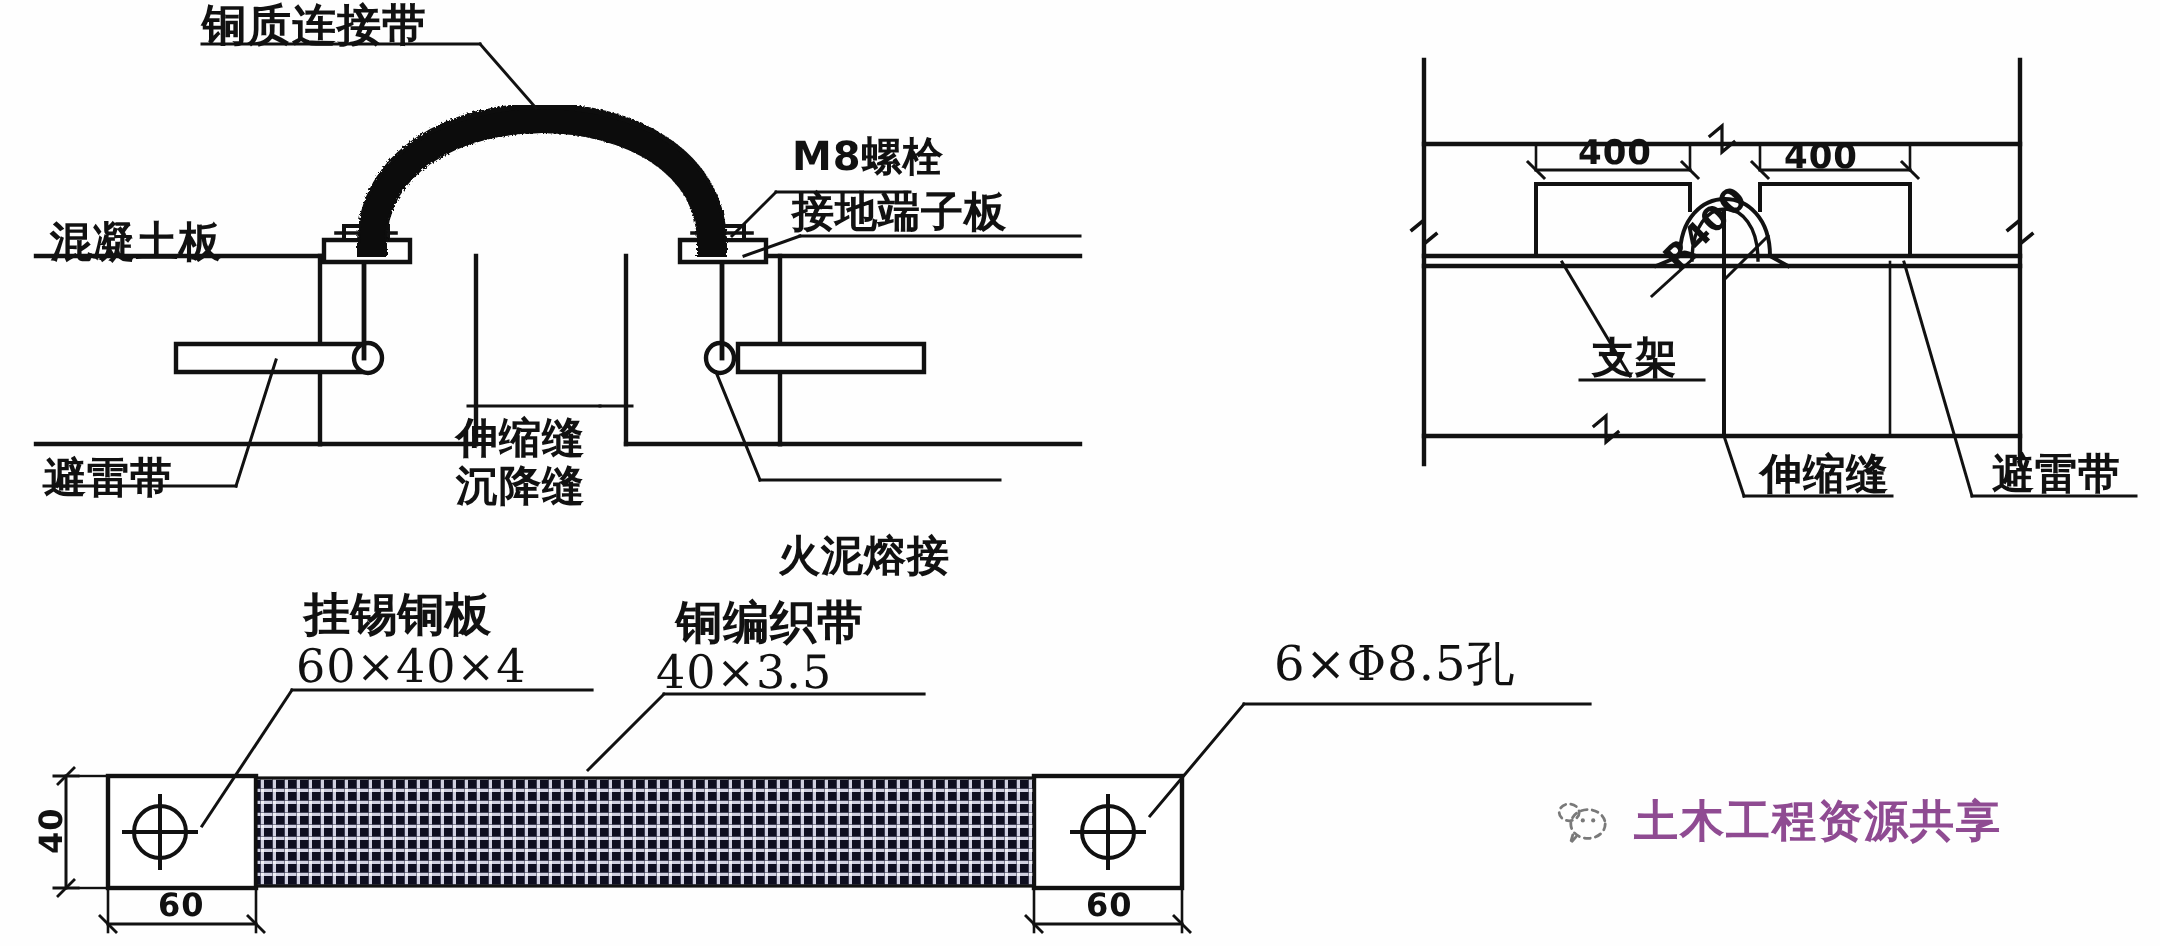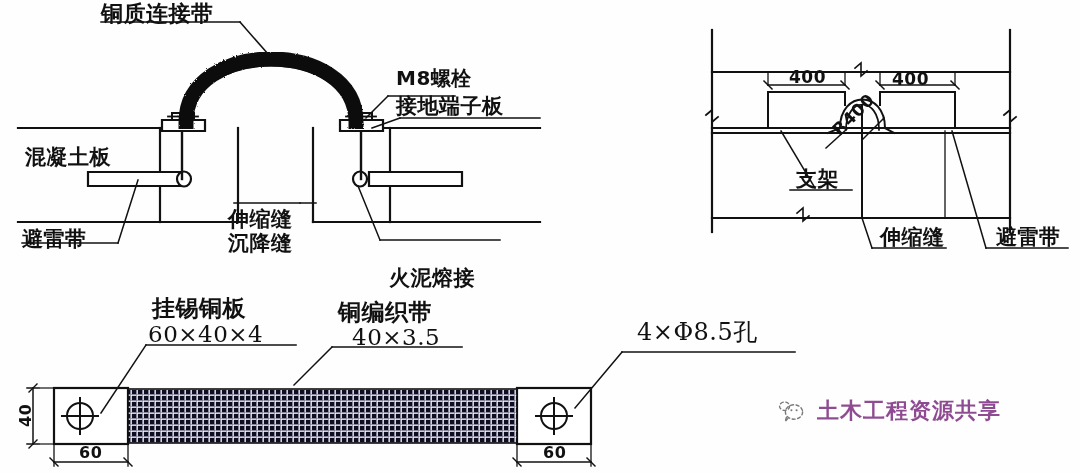--- a/index.html
+++ b/index.html
@@ -216,21 +216,21 @@
         <path d="M332 347 L462 347" stroke-width="1.6"></path>
 
         <path d="M575 408 L622 352" stroke-width="1.5"></path>
         <path d="M622 352 L795 352" stroke-width="1.6"></path>
       </g>
     </g>
   </svg>
 
   <div class="lbl cn" style="left:101px;top:2px;font-size:22px;">铜质连接带</div>
 
-  <div class="lbl cn" style="left:25px;top:110px;font-size:21px;margin-top:36px;">混凝土板</div>
+  <div class="lbl cn" style="left:25px;top:110px;font-size:21px;">混凝土板</div>
 
   <div class="lbl cn" style="left:396px;top:68px;font-size:20px;">M8螺栓</div>
 
   <div class="lbl cn" style="left:396px;top:95px;font-size:21px;">接地端子板</div>
 
   <div class="lbl cn" style="left:22px;top:228px;font-size:21px;">避雷带</div>
 
   <div class="lbl cn" style="left:228px;top:208px;font-size:21px;">伸缩缝</div>
 
   <div class="lbl cn" style="left:228px;top:232px;font-size:21px;">沉降缝</div>
@@ -248,23 +248,23 @@
   <div class="lbl cn" style="left:880px;top:226px;font-size:21px;">伸缩缝</div>
 
   <div class="lbl cn" style="left:996px;top:226px;font-size:21px;">避雷带</div>
 
   <div class="lbl cn" style="left:152px;top:296px;font-size:23px;">挂锡铜板</div>
 
   <div class="lbl num" style="left:148px;top:322px;font-size:23px;">60×40×4</div>
 
   <div class="lbl cn" style="left:338px;top:300px;font-size:23px;">铜编织带</div>
 
-  <div class="lbl num" style="left:352px;top:325px;font-size:23px;">40×3.5</div>
-
-  <div class="lbl num" style="left:637px;top:320px;font-size:24px;">4×Φ8.5孔</div>
+  <div class="lbl num" style="left:328px;top:325px;font-size:23px;">40×3.5</div>
+
+  <div class="lbl num" style="left:637px;top:320px;font-size:24px;">6×Φ8.5孔</div>
 
   <div class="lbl dim rot" style="left:18px;top:427px;font-size:16px;transform:rotate(-90deg);">40</div>
 
   <div class="lbl dim" style="left:79px;top:445px;font-size:16px;">60</div>
 
   <div class="lbl dim" style="left:543px;top:445px;font-size:16px;">60</div>
 
   <div class="wm" style="left:778px;top:396px;display:flex;align-items:center;gap:9px;">
     <svg width="30" height="26" viewBox="0 0 30 26">
       <g fill="none" stroke="#555" stroke-width="1.4" stroke-dasharray="3 2.6" stroke-linecap="round">

